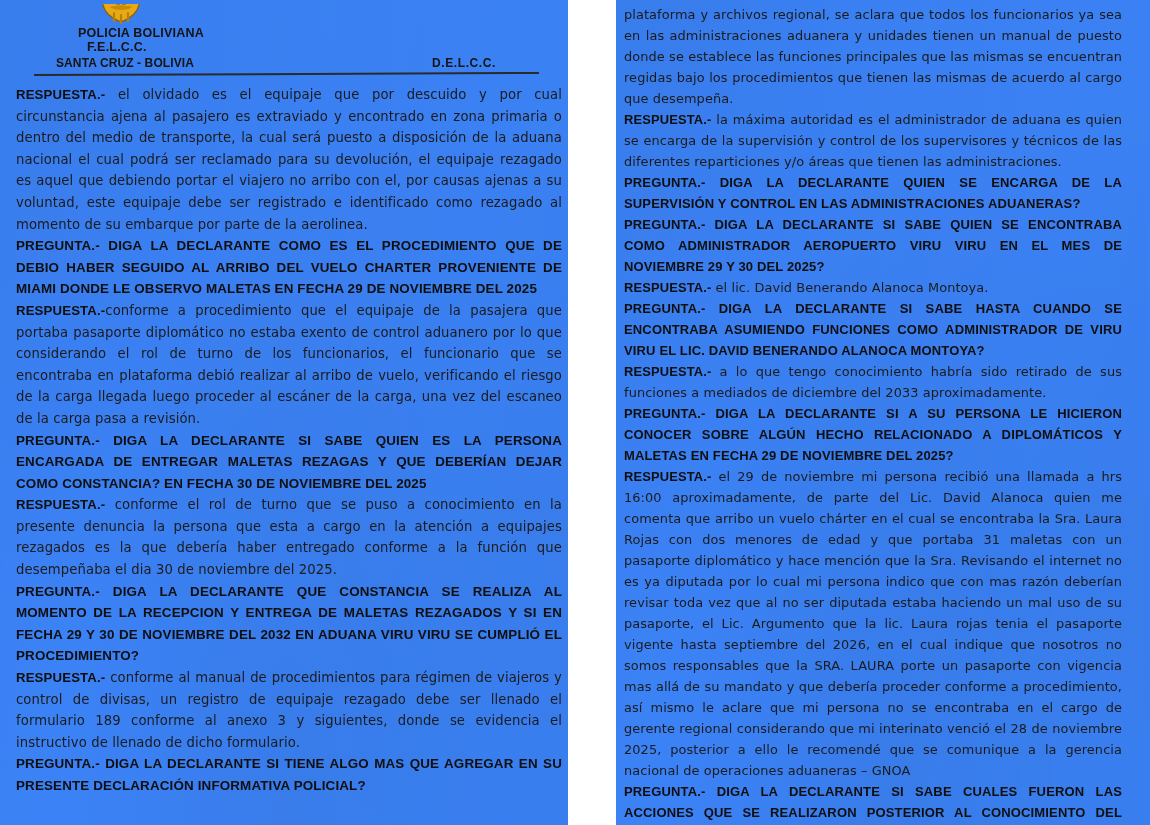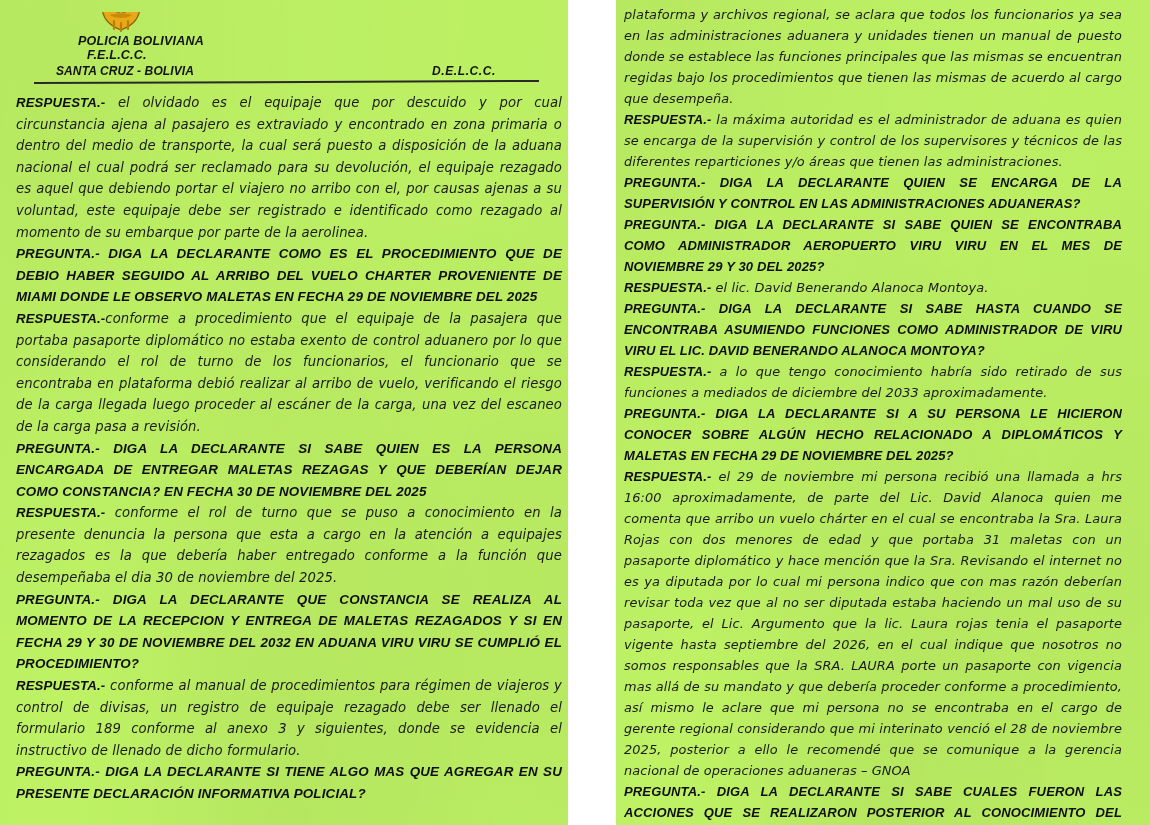--- a/index.html
+++ b/index.html
@@ -18,24 +18,23 @@
     position: relative;
     width: 1150px;
     height: 825px;
     display: flex;
     background: #ffffff;
   }
 
   
   .page {
     position: relative;
-    background: #bef264;
+    background: #3b82f6;
     overflow: hidden;
     box-sizing: border-box;
-    font-style: italic;
   }
   .page-left {
     width: 568px;
     height: 825px;
     padding: 0 6px 0 16px;
   }
   .gutter {
     width: 48px;
     height: 825px;
     background: #ffffff;
@@ -55,21 +54,21 @@
     background:
       radial-gradient(ellipse at 12% 8%, rgba(0,0,0,0.030), rgba(0,0,0,0) 58%),
       radial-gradient(ellipse at 92% 70%, rgba(0,0,0,0.026), rgba(0,0,0,0) 62%),
       radial-gradient(ellipse at 50% 102%, rgba(0,0,0,0.034), rgba(0,0,0,0) 55%),
       linear-gradient(100deg, rgba(0,0,0,0.012) 0%, rgba(0,0,0,0) 30%, rgba(0,0,0,0.016) 100%);
   }
   .page > * { position: relative; z-index: 2; }
 
   
   .letterhead {
-    padding-top: 12px;
+    padding-top: 4px;
     margin-left: 22px;
     width: 512px;
   }
   .crest-row {
     display: flex;
     justify-content: flex-start;
     margin-left: 56px;
     height: 22px;
     overflow: hidden;
     align-items: flex-end;

